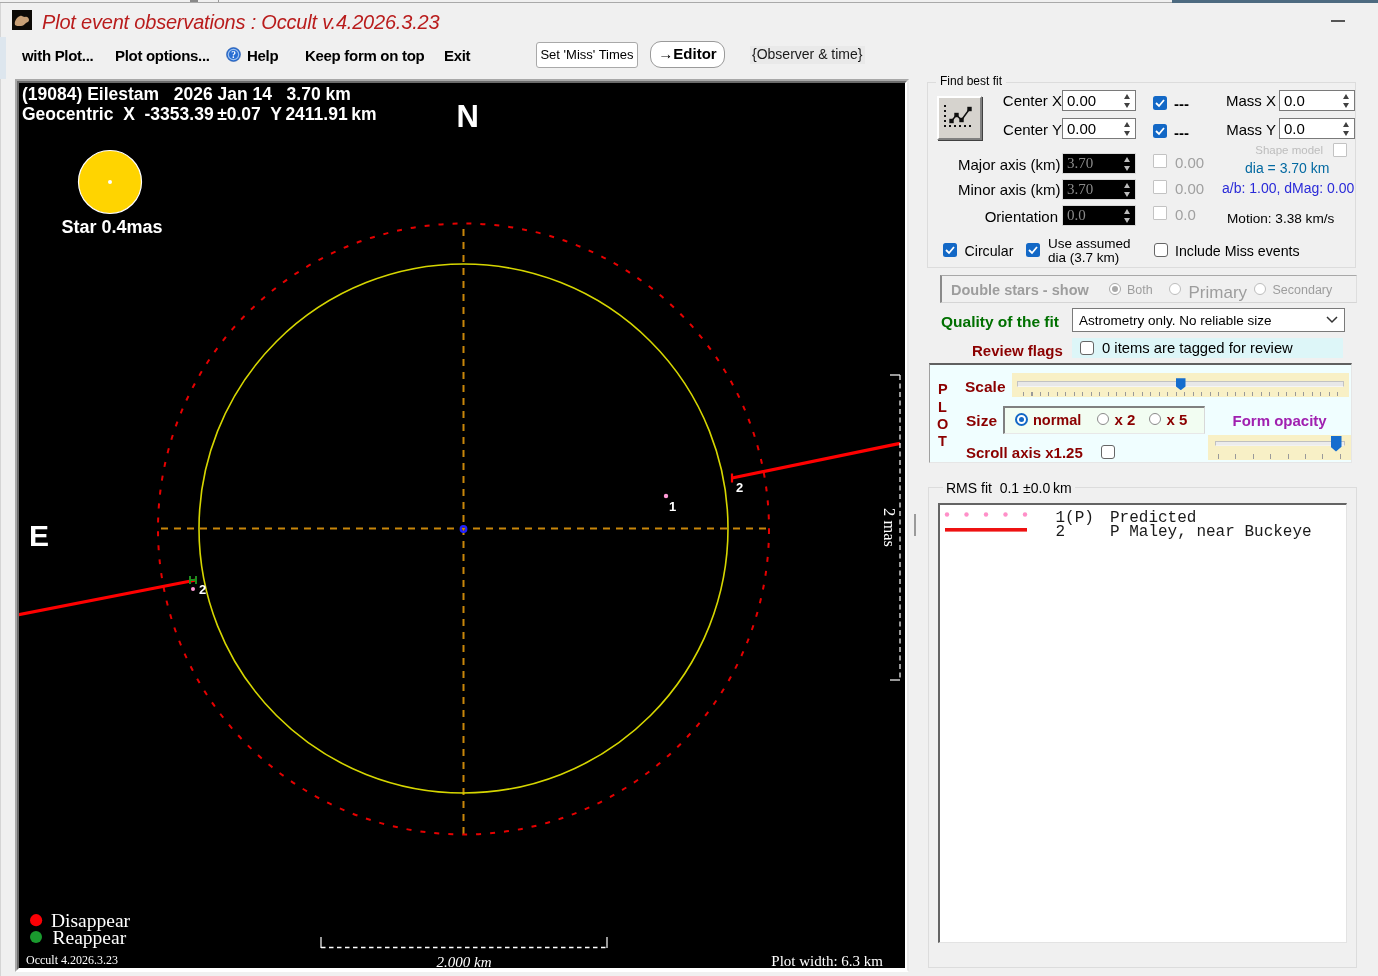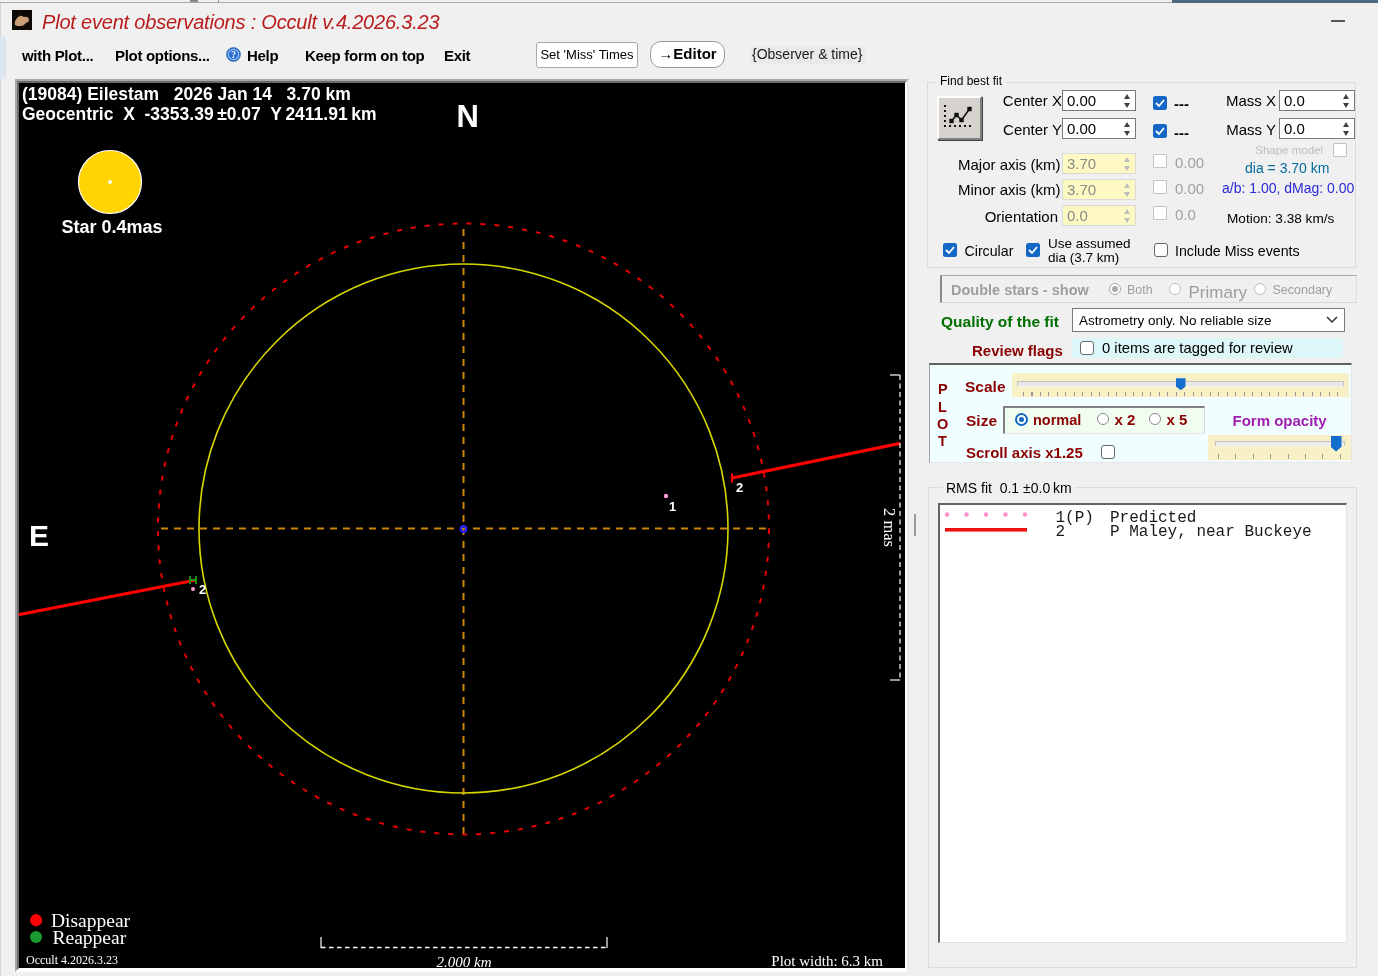--- a/index.html
+++ b/index.html
@@ -6,21 +6,21 @@
   body{width:1378px;height:976px;position:relative;background:#f0f0f0;
        font-family:"Liberation Sans",sans-serif;overflow:hidden;}
   .abs{position:absolute;}
   .b{font-weight:bold;}
   .menu{font-weight:bold;font-size:15px;color:#000;letter-spacing:-0.3px;}
   .spin{position:absolute;background:#fff;border:1px solid #7a7a7a;display:flex;height:19px;}
   .spin .v{flex:1;font-size:15px;padding:1px 0 0 4px;color:#000;}
   .spin .ud{width:16px;display:flex;flex-direction:column;align-items:center;justify-content:space-between;padding:3px 0 2px 0;}
   .up{width:0;height:0;border-left:3.5px solid transparent;border-right:3.5px solid transparent;border-bottom:5px solid #404040;}
   .dn{width:0;height:0;border-left:3.5px solid transparent;border-right:3.5px solid transparent;border-top:5px solid #404040;}
-  .spin.dis{background:#fef9c3;border-color:#d9d9d9;}
+  .spin.dis{background:#000000;border-color:#d9d9d9;font-family:Liberation Serif, serif;}
   .spin.dis .v{color:#8a8a8a;}
   .spin.dis .up{border-bottom-color:#bdbdbd;}
   .spin.dis .dn{border-top-color:#bdbdbd;}
   .cb{position:absolute;width:14px;height:14px;background:#1368c6;border-radius:2.5px;}
   .cbu{position:absolute;width:12px;height:12px;background:#fff;border:1px solid #666;border-radius:3px;}
   .cbd{position:absolute;width:12px;height:12px;background:#fff;border:1px solid #c3c3c3;border-radius:1px;}
   .lab{position:absolute;font-size:15px;color:#000;white-space:nowrap;}
   .rlab{position:absolute;font-size:15px;color:#000;text-align:right;white-space:nowrap;}
   .glab{position:absolute;font-size:13px;color:#9d9d9d;white-space:nowrap;}
   .rad{position:absolute;width:10px;height:10px;border-radius:50%;}

